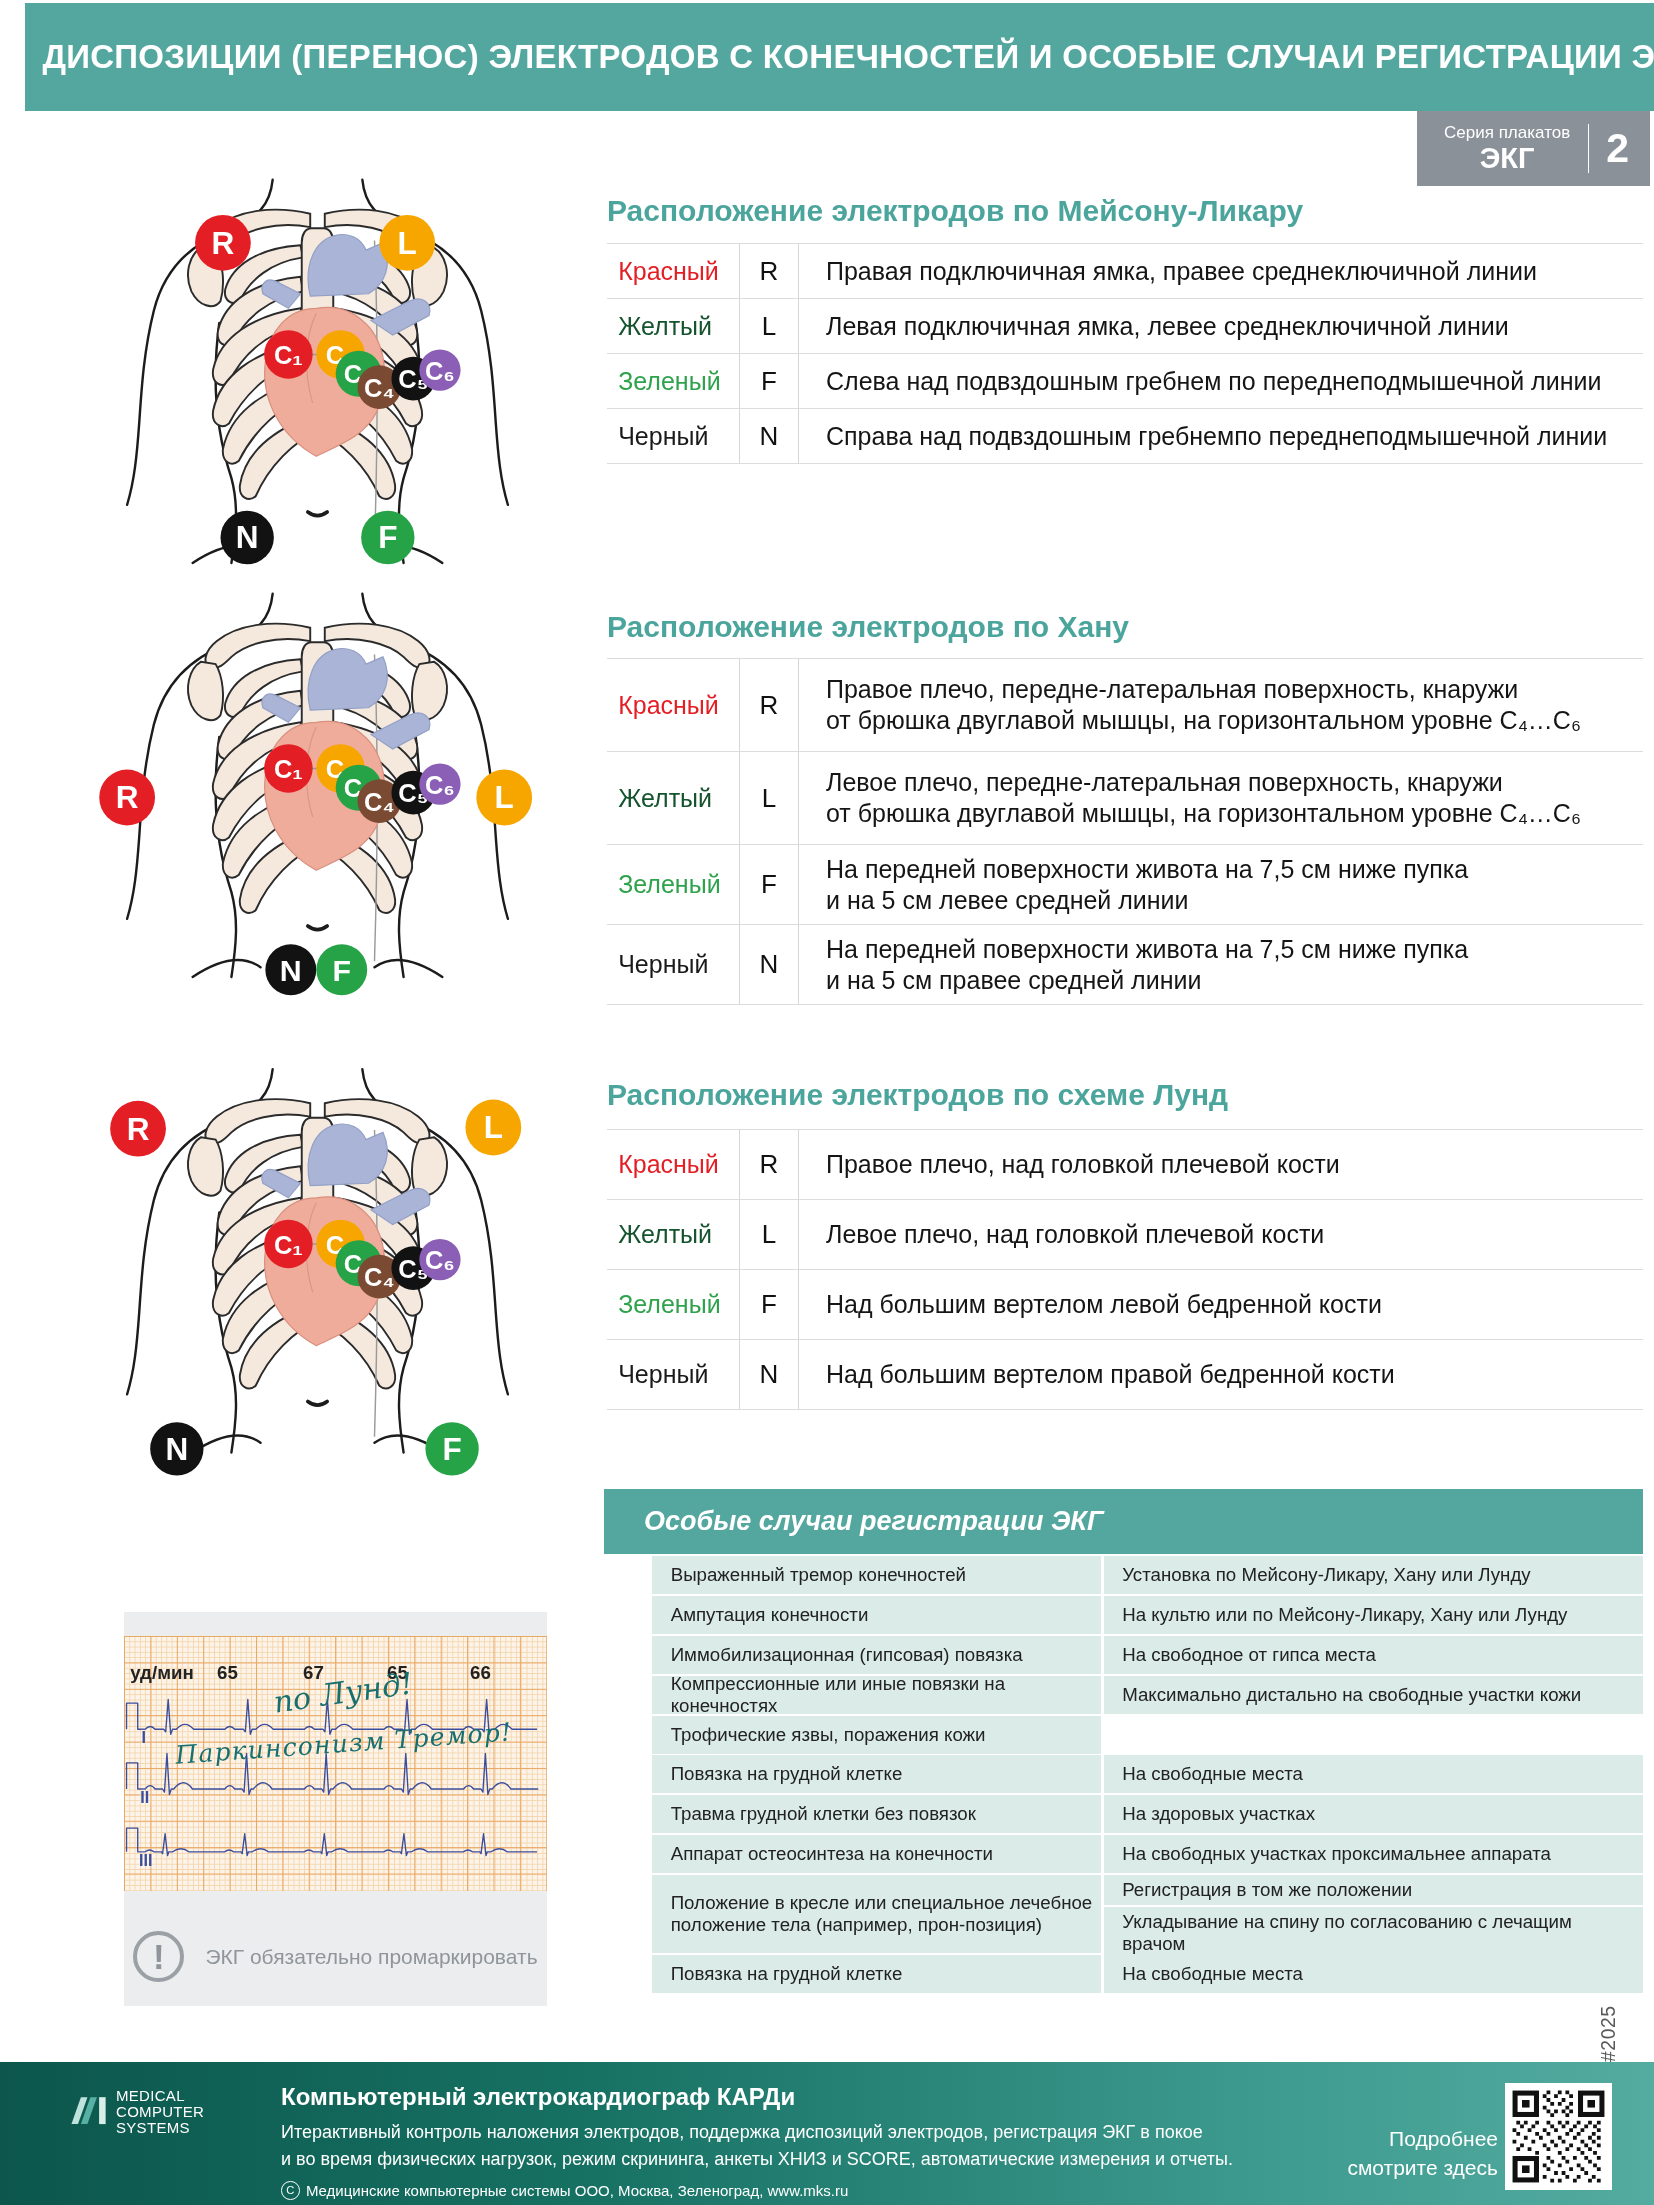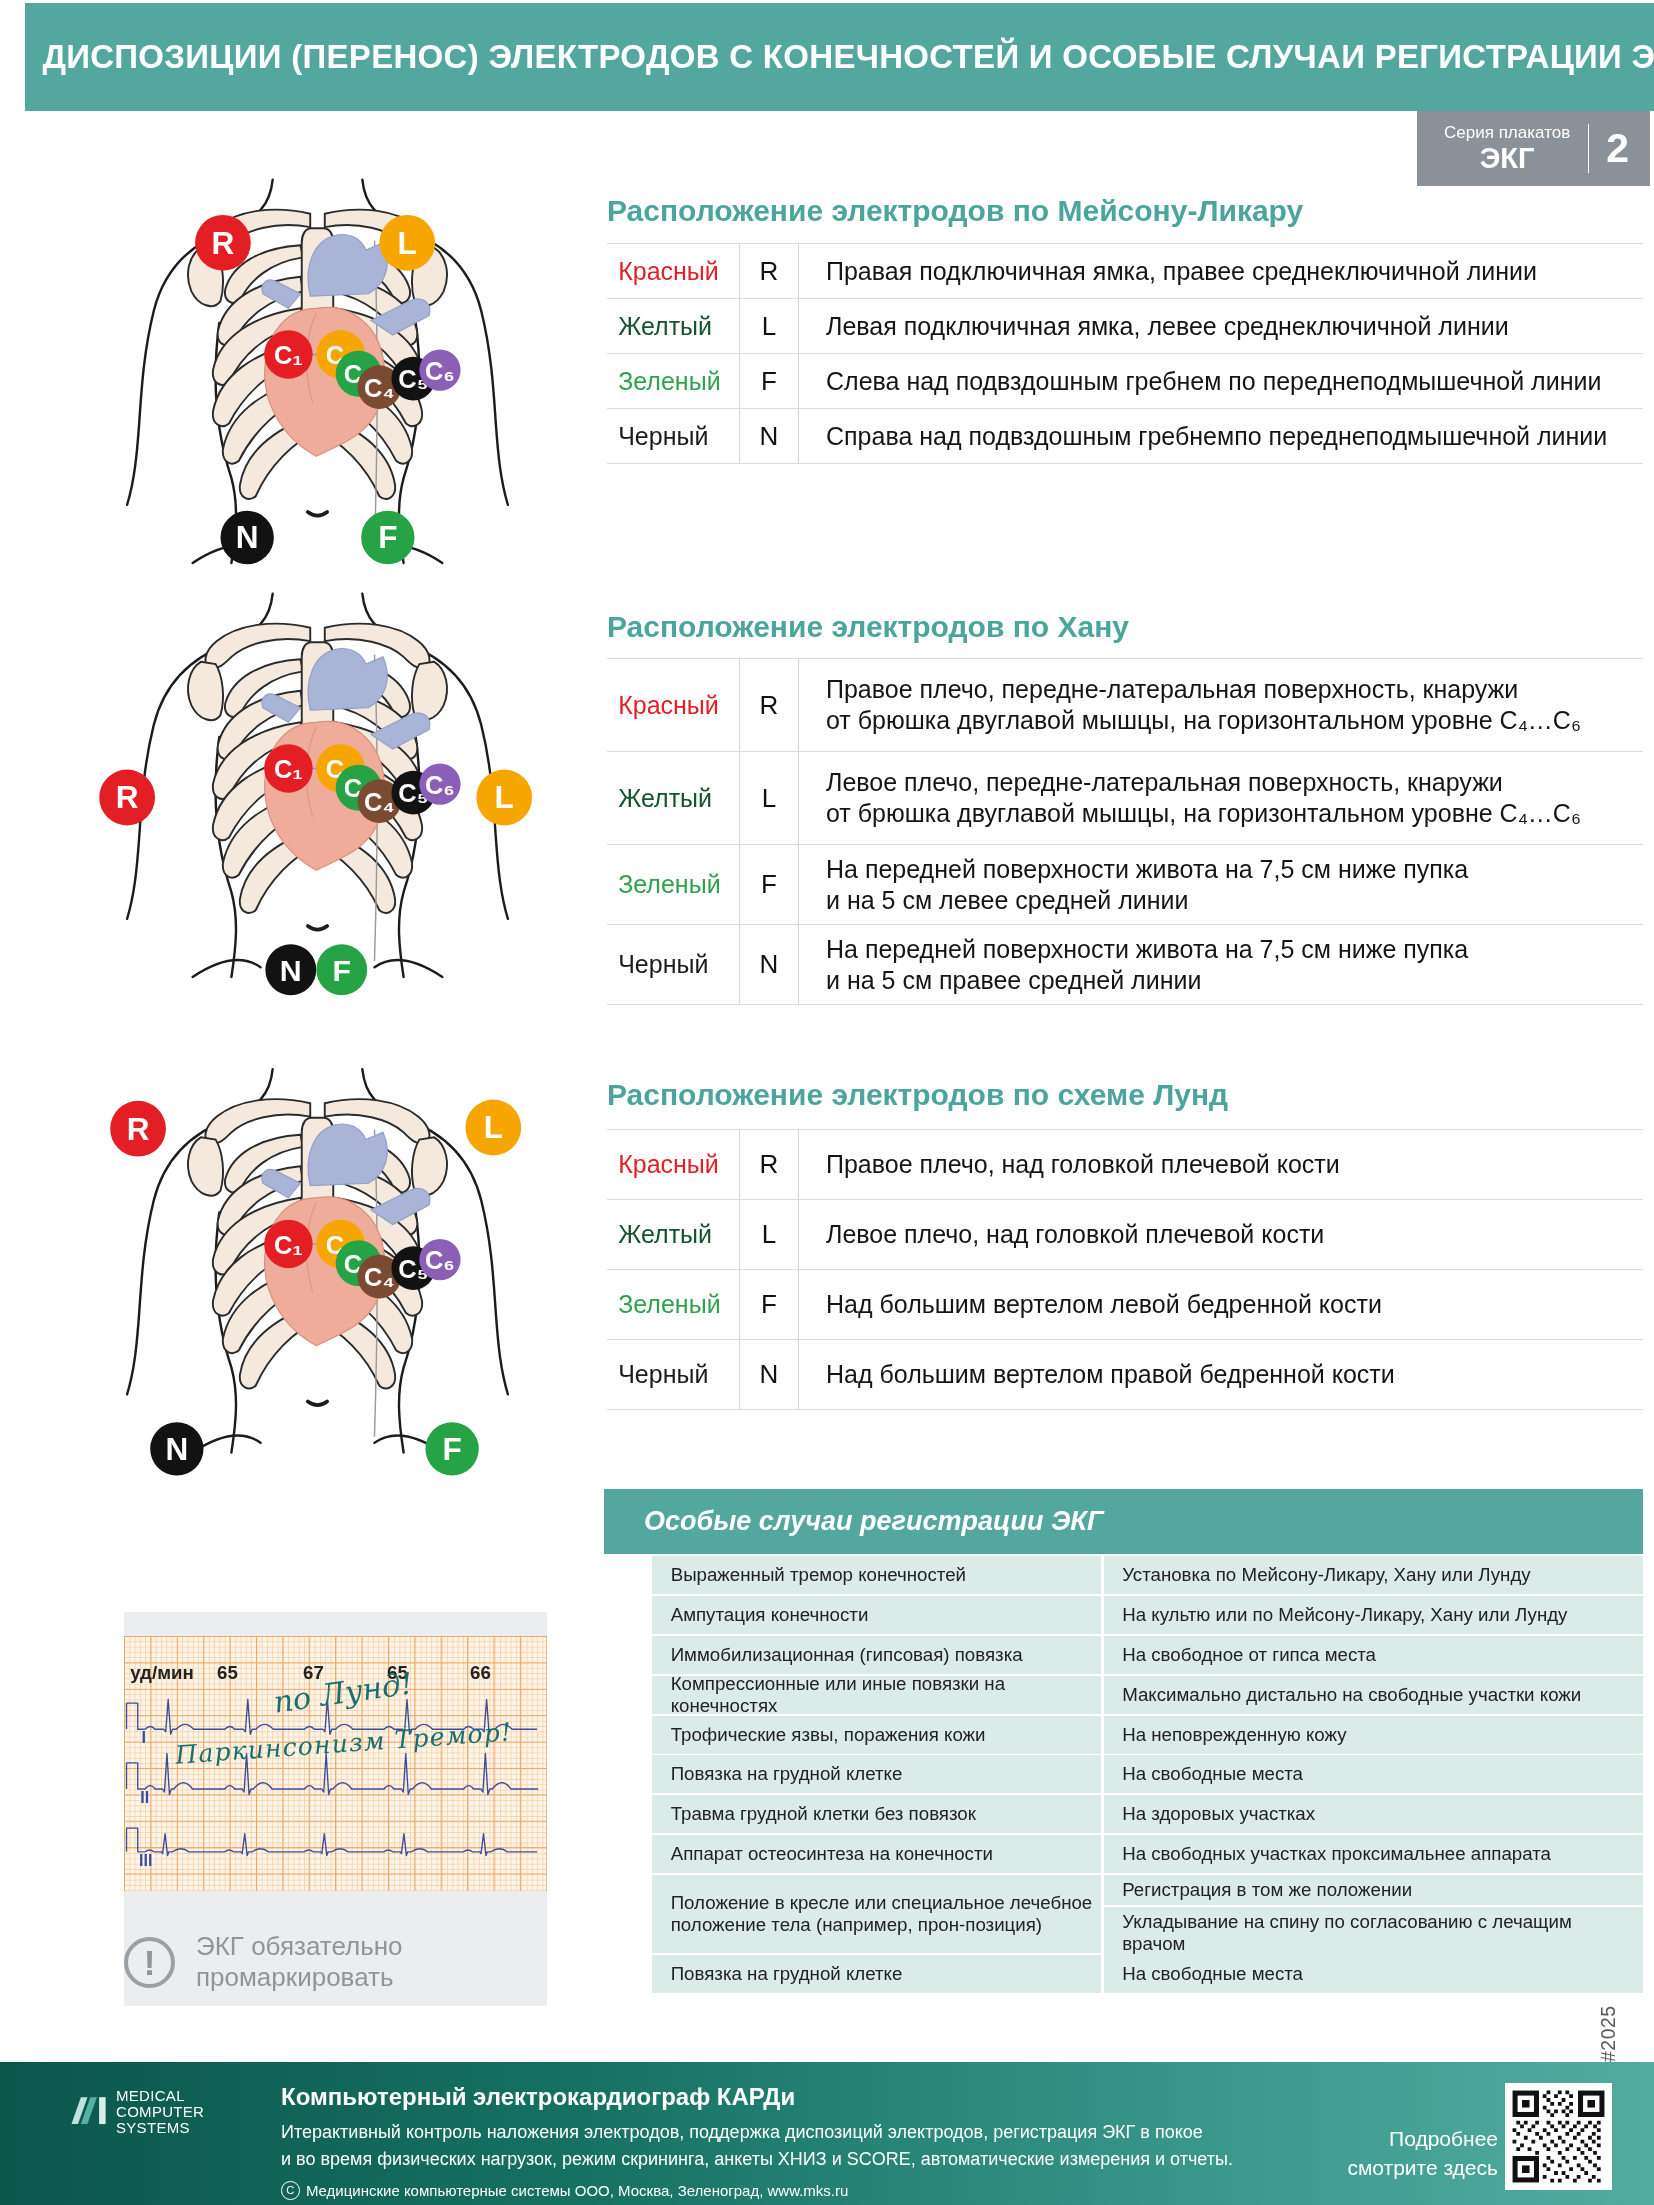--- a/index.html
+++ b/index.html
@@ -66,21 +66,21 @@
   .bpm-row{position:absolute;top:26px;left:0;width:423px;font-size:18.7px;font-weight:bold;color:#222;}
   .bpm-row span{position:absolute;}
   .hand{position:absolute;color:#17706f;font-family:"DejaVu Serif",serif;font-style:italic;white-space:nowrap;}
   .hand1{left:149px;top:39px;font-size:30px;transform:rotate(-8deg);}
   .hand2{left:51px;top:93px;font-size:25px;transform:rotate(-4deg);letter-spacing:1.2px;}
   .ecg-note{position:absolute;left:0;top:319px;width:423px;display:flex;align-items:center;
             justify-content:center;gap:21px;}
   .warn-circle{width:51px;height:51px;border:4.4px solid #9aa0a5;border-radius:50%;flex:none;
                display:flex;align-items:center;justify-content:center;
                color:#8f959a;font-size:35px;font-weight:bold;line-height:1;}
-  .ecg-note-text{color:#8f959a;font-size:26px;}
+  .ecg-note-text{color:#8f959a;font-size:21px;}
 
   
   .footer{position:absolute;left:0;top:2062px;width:1655px;height:144px;
           background:linear-gradient(90deg,#0c564c 0%,#167163 35%,#3f9c90 78%,#54aba0 100%);}
   .logo-mark{position:absolute;left:70px;top:22.4px;}
   .logo-text{position:absolute;left:116px;top:26px;color:#fff;font-size:15px;line-height:16px;letter-spacing:0.3px;}
   .f-title{position:absolute;left:281px;top:21px;color:#fff;font-size:24px;font-weight:bold;}
   .f-desc1{position:absolute;left:281px;top:60px;color:#fff;font-size:18px;}
   .f-desc2{position:absolute;left:281px;top:87px;color:#fff;font-size:18px;}
   .f-copy{position:absolute;left:281px;top:119px;color:#fff;font-size:15px;display:flex;align-items:center;gap:6.2px;}
@@ -330,21 +330,20 @@
     <div class="sp-row">
       <div class="sp-cell sp-left">Иммобилизационная (гипсовая) повязка</div>
       <div class="sp-cell sp-right">На свободное от гипса места</div>
     </div>
     <div class="sp-row">
       <div class="sp-cell sp-left">Компрессионные или иные повязки на конечностях</div>
       <div class="sp-cell sp-right">Максимально дистально на свободные участки кожи</div>
     </div>
     <div class="sp-row">
       <div class="sp-cell sp-left">Трофические язвы, поражения кожи</div>
-      <div class="sp-cell sp-right">На неповрежденную кожу</div>
     </div>
     <div class="sp-row">
       <div class="sp-cell sp-left">Повязка на грудной клетке</div>
       <div class="sp-cell sp-right">На свободные места</div>
     </div>
     <div class="sp-row">
       <div class="sp-cell sp-left">Травма грудной клетки без повязок</div>
       <div class="sp-cell sp-right">На здоровых участках</div>
     </div>
     <div class="sp-row">

